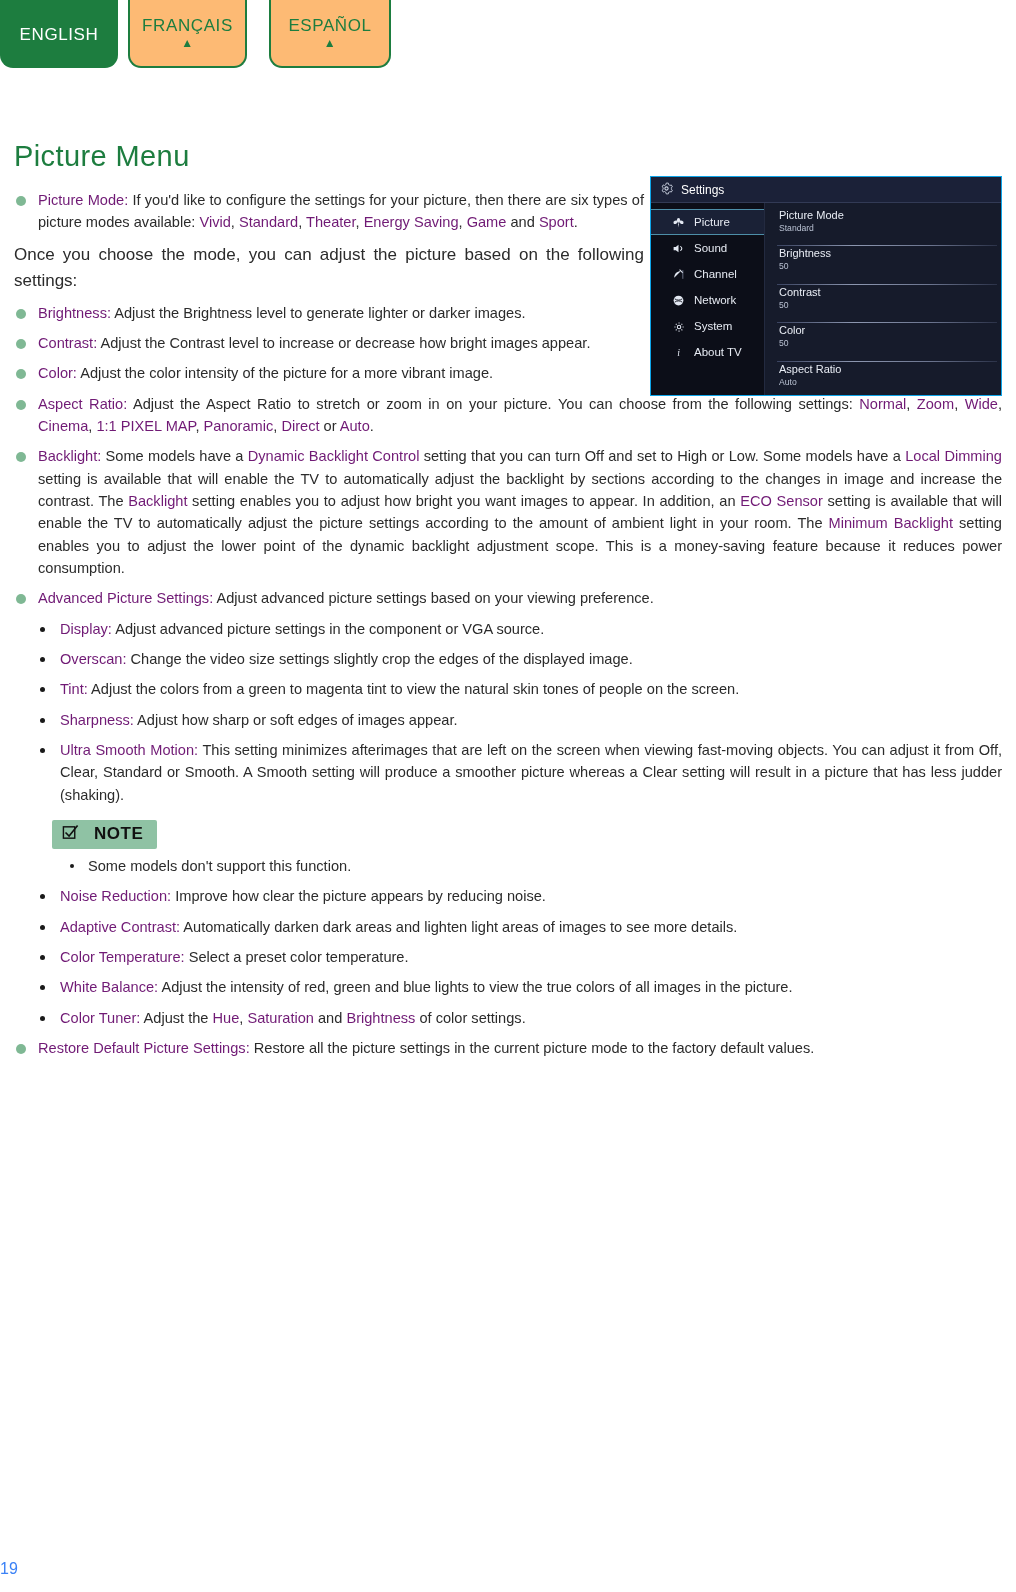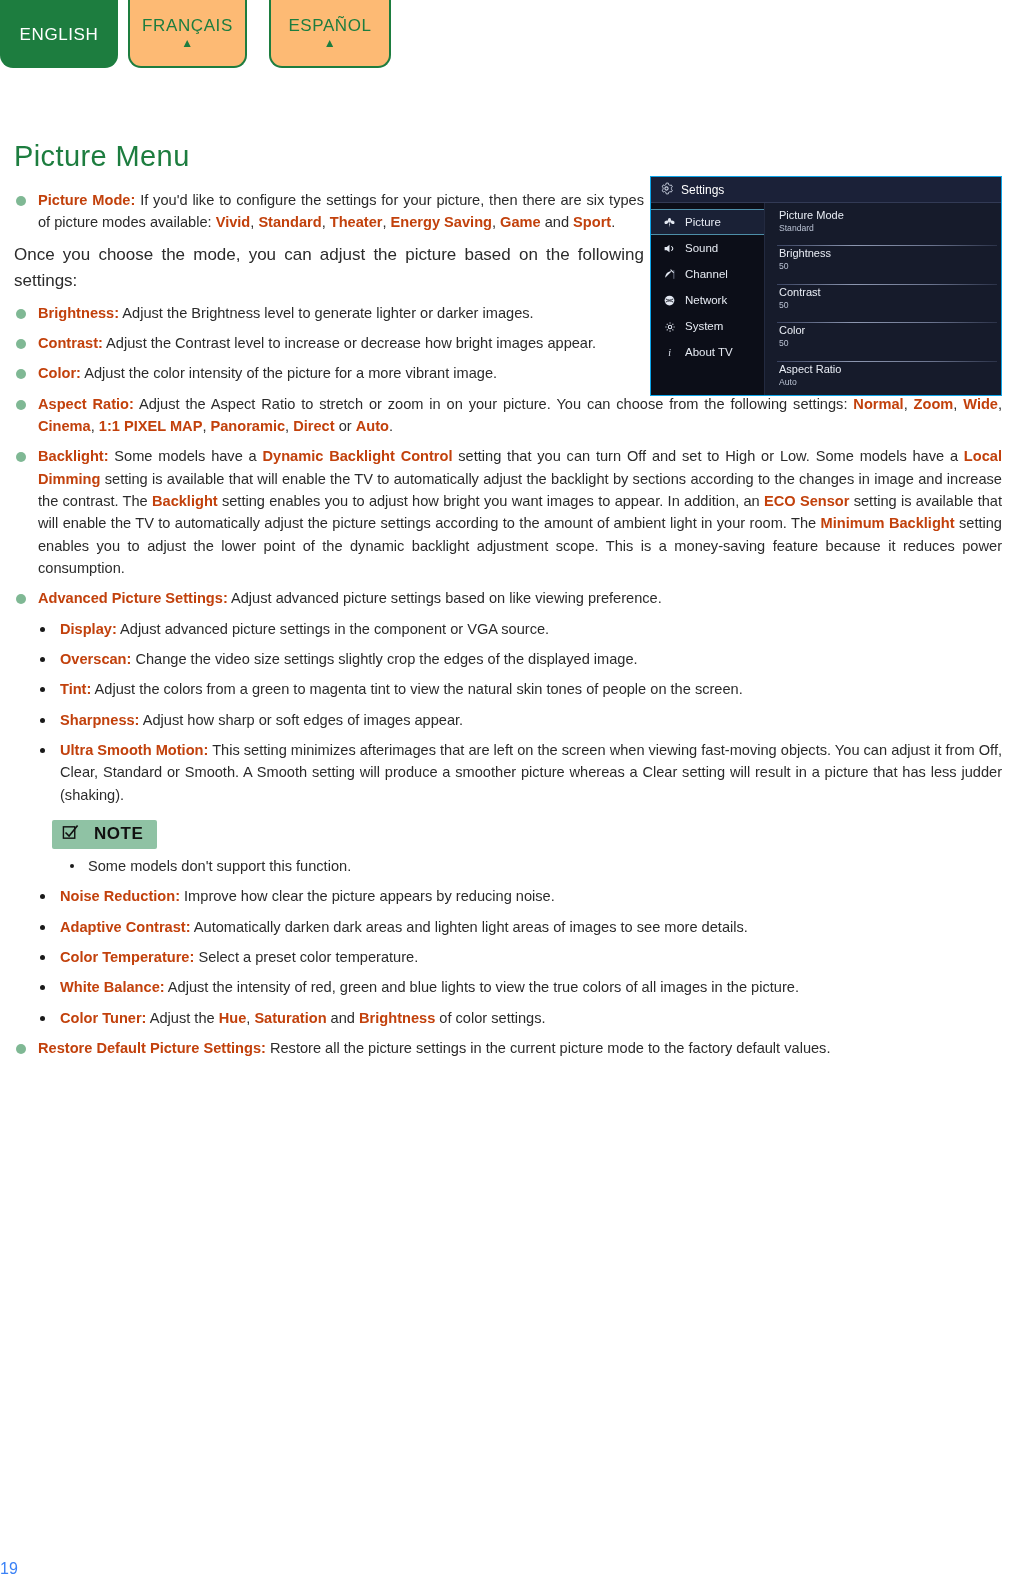--- a/index.html
+++ b/index.html
@@ -142,21 +142,21 @@
     content: "";
     position: absolute;
     left: 56px;
     top: 9px;
     width: 4px;
     height: 4px;
     border-radius: 50%;
     background: #1a1a1a;
   }
 
-  b, .b { font-weight: bold; color: #c2410c; }
+  b, .b { font-weight: normal; color: #701a75; }
 
   
   .note-badge {
     display: inline-flex;
     align-items: center;
     gap: 15px;
     background: #8fc2a4;
     padding: 4px 14px 4px 10px;
     margin: 6px 0 6px 38px;
     border-radius: 2px;
@@ -201,21 +201,21 @@
     width: 114px;
     background: #0c0e18;
     padding-top: 6px;
     border-right: 1px solid #232a40;
   }
   .tv-side-item {
     display: flex;
     align-items: center;
     gap: 8px;
     height: 26px;
-    padding-left: 11px;
+    padding-left: 20px;
     color: #e6eaf2;
     font-size: 11.5px;
   }
   .tv-side-item.selected {
     background: #1a2136;
     border: 1px solid #4d8ea8;
     border-left: none;
     border-right: none;
   }
   .tv-side-icon {
@@ -430,21 +430,21 @@
 
     <div class="bullet-item">
       <b>Aspect Ratio:</b><span> Adjust the Aspect Ratio to stretch or zoom in on your picture. You can choose from the following settings: </span><b>Normal</b><span>, </span><b>Zoom</b><span>, </span><b>Wide</b><span>, </span><b>Cinema</b><span>, </span><b>1:1 PIXEL MAP</b><span>, </span><b>Panoramic</b><span>, </span><b>Direct</b><span> or </span><b>Auto</b><span>.</span>
     </div>
 
     <div class="bullet-item">
       <b>Backlight:</b><span> Some models have a </span><b>Dynamic Backlight Control</b><span> setting that you can turn Off and set to High or Low. Some models have a </span><b>Local Dimming</b><span> setting is available that will enable the TV to automatically adjust the backlight by sections according to the changes in image and increase the contrast. The </span><b>Backlight</b><span> setting enables you to adjust how bright you want images to appear. In addition, an </span><b>ECO Sensor</b><span> setting is available that will enable the TV to automatically adjust the picture settings according to the amount of ambient light in your room. The </span><b>Minimum Backlight</b><span> setting enables you to adjust the lower point of the dynamic backlight adjustment scope. This is a money-saving feature because it reduces power consumption.</span>
     </div>
 
     <div class="bullet-item">
-      <b>Advanced Picture Settings:</b><span> Adjust advanced picture settings based on like viewing preference.</span>
+      <b>Advanced Picture Settings:</b><span> Adjust advanced picture settings based on your viewing preference.</span>
     </div>
 
     <div class="sub-item">
       <b>Display:</b><span> Adjust advanced picture settings in the component or VGA source.</span>
     </div>
 
     <div class="sub-item">
       <b>Overscan:</b><span> Change the video size settings slightly crop the edges of the displayed image.</span>
     </div>
 

